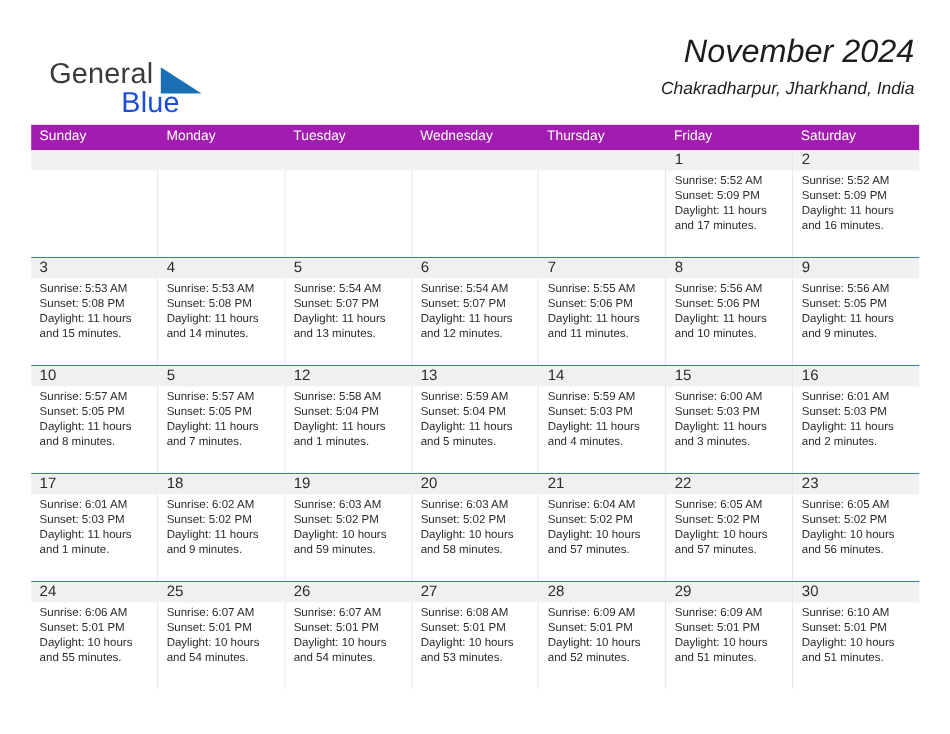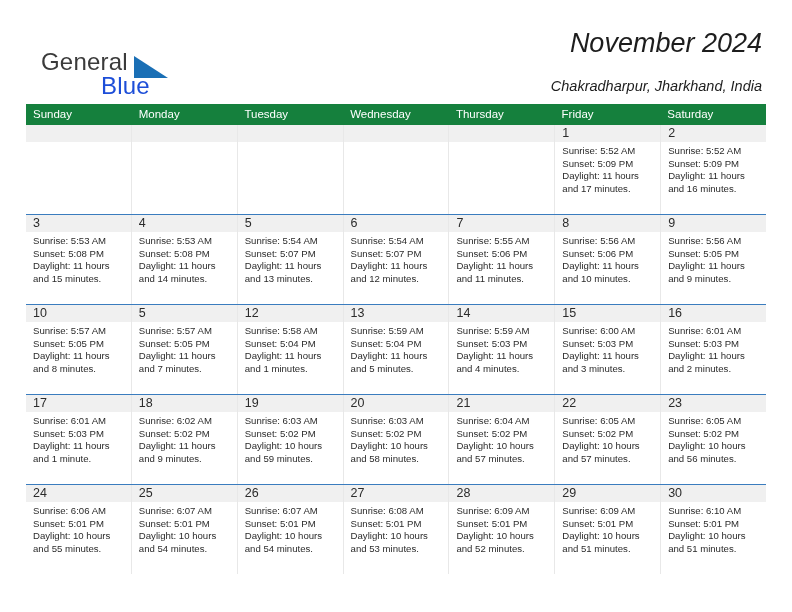--- a/index.html
+++ b/index.html
@@ -76,35 +76,35 @@
     font-size: 27px;
     color: #1d1d1d;
     line-height: 34px;
     white-space: nowrap;
     font-weight: normal;
   }
   .cal-subtitle {
     font-size: 14.5px;
     color: #1d1d1d;
     line-height: 22px;
-    margin-top: 15px;
+    margin-top: 3px;
     white-space: nowrap;
   }
 
   
   .calendar {
     position: absolute;
     left: 26px;
     top: 104px;
     width: 740px;
   }
   .weekday-row {
     display: flex;
     width: 100%;
-    background: #15803d;
+    background: #a21caf;
   }
   .weekday {
     flex: 1 1 0;
     height: 21px;
     line-height: 21px;
     color: #ffffff;
     font-size: 11.5px;
     padding-left: 7px;
     box-sizing: border-box;
     white-space: nowrap;

